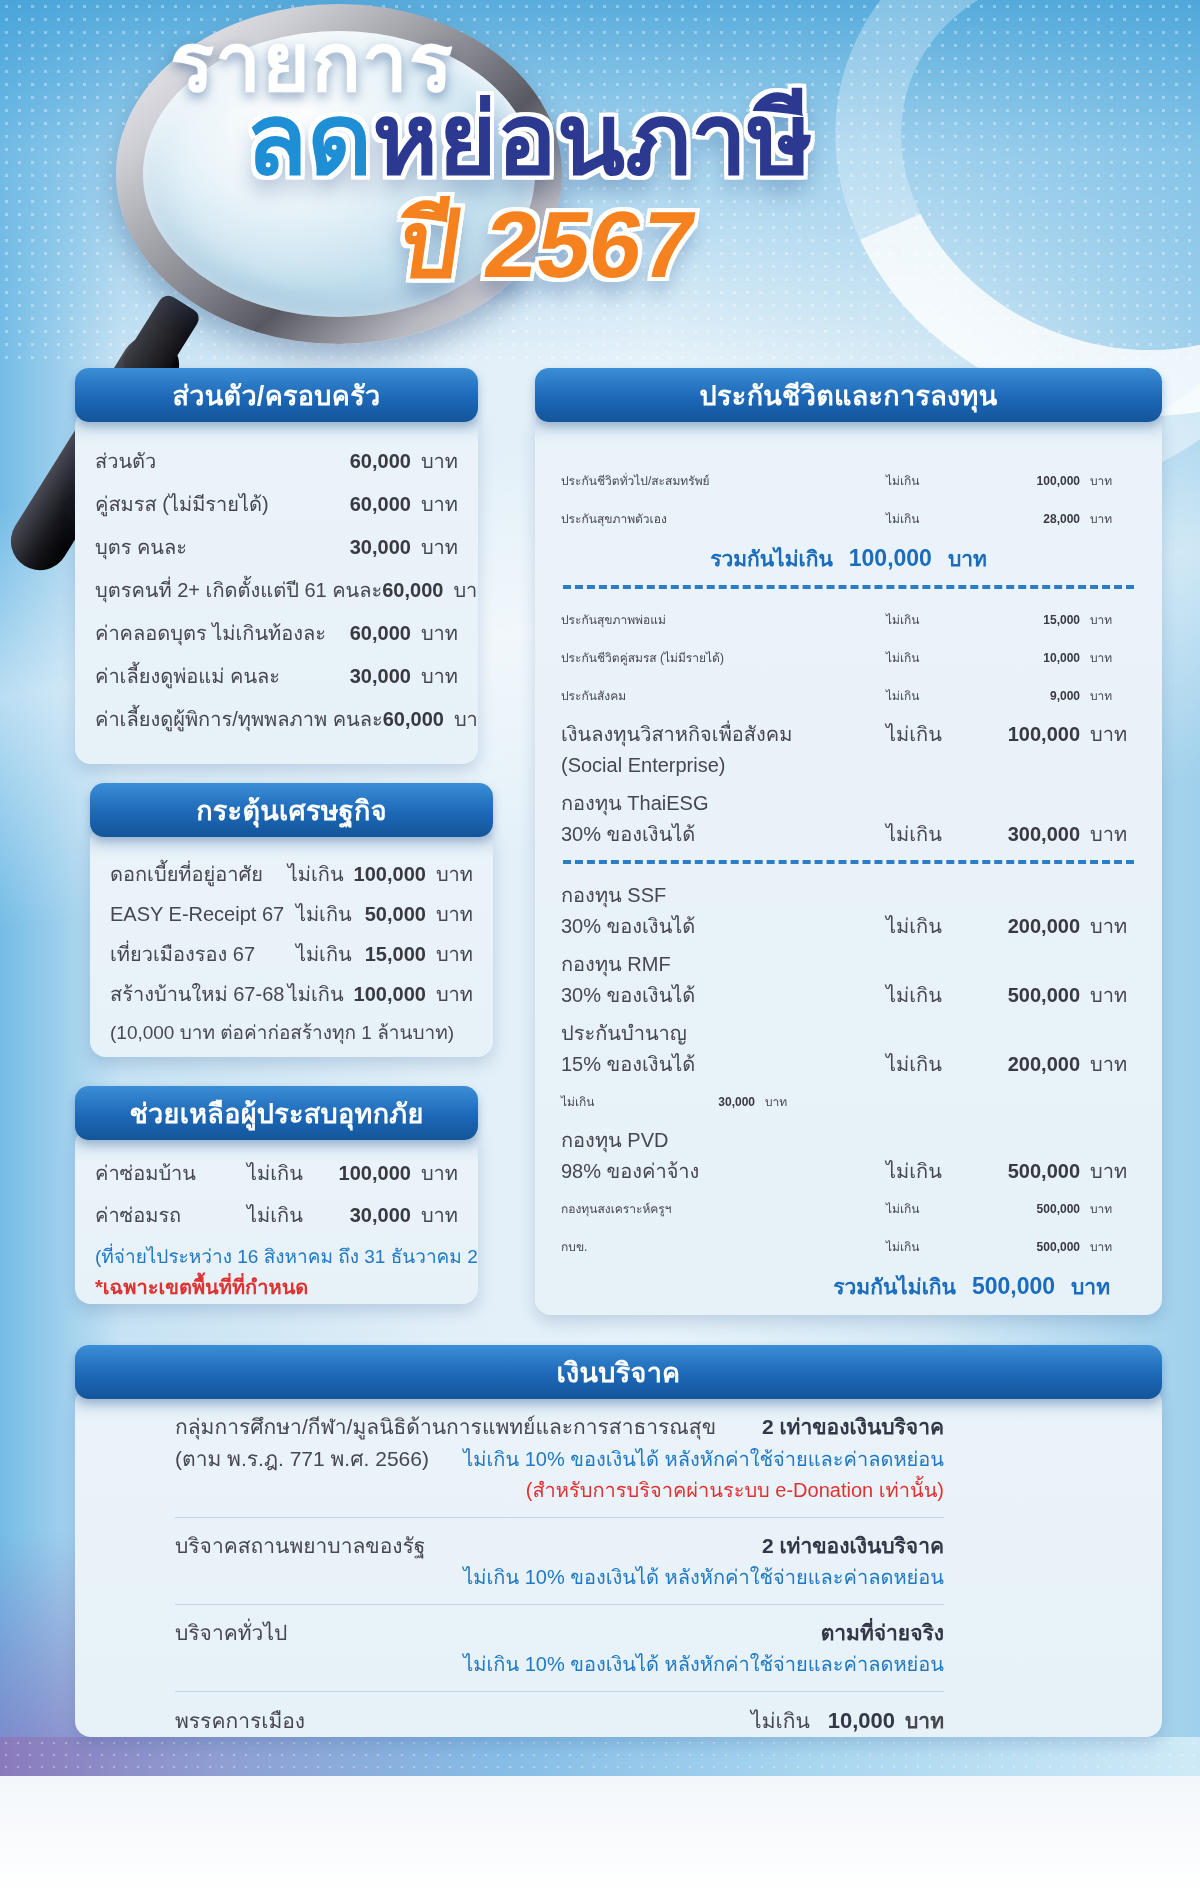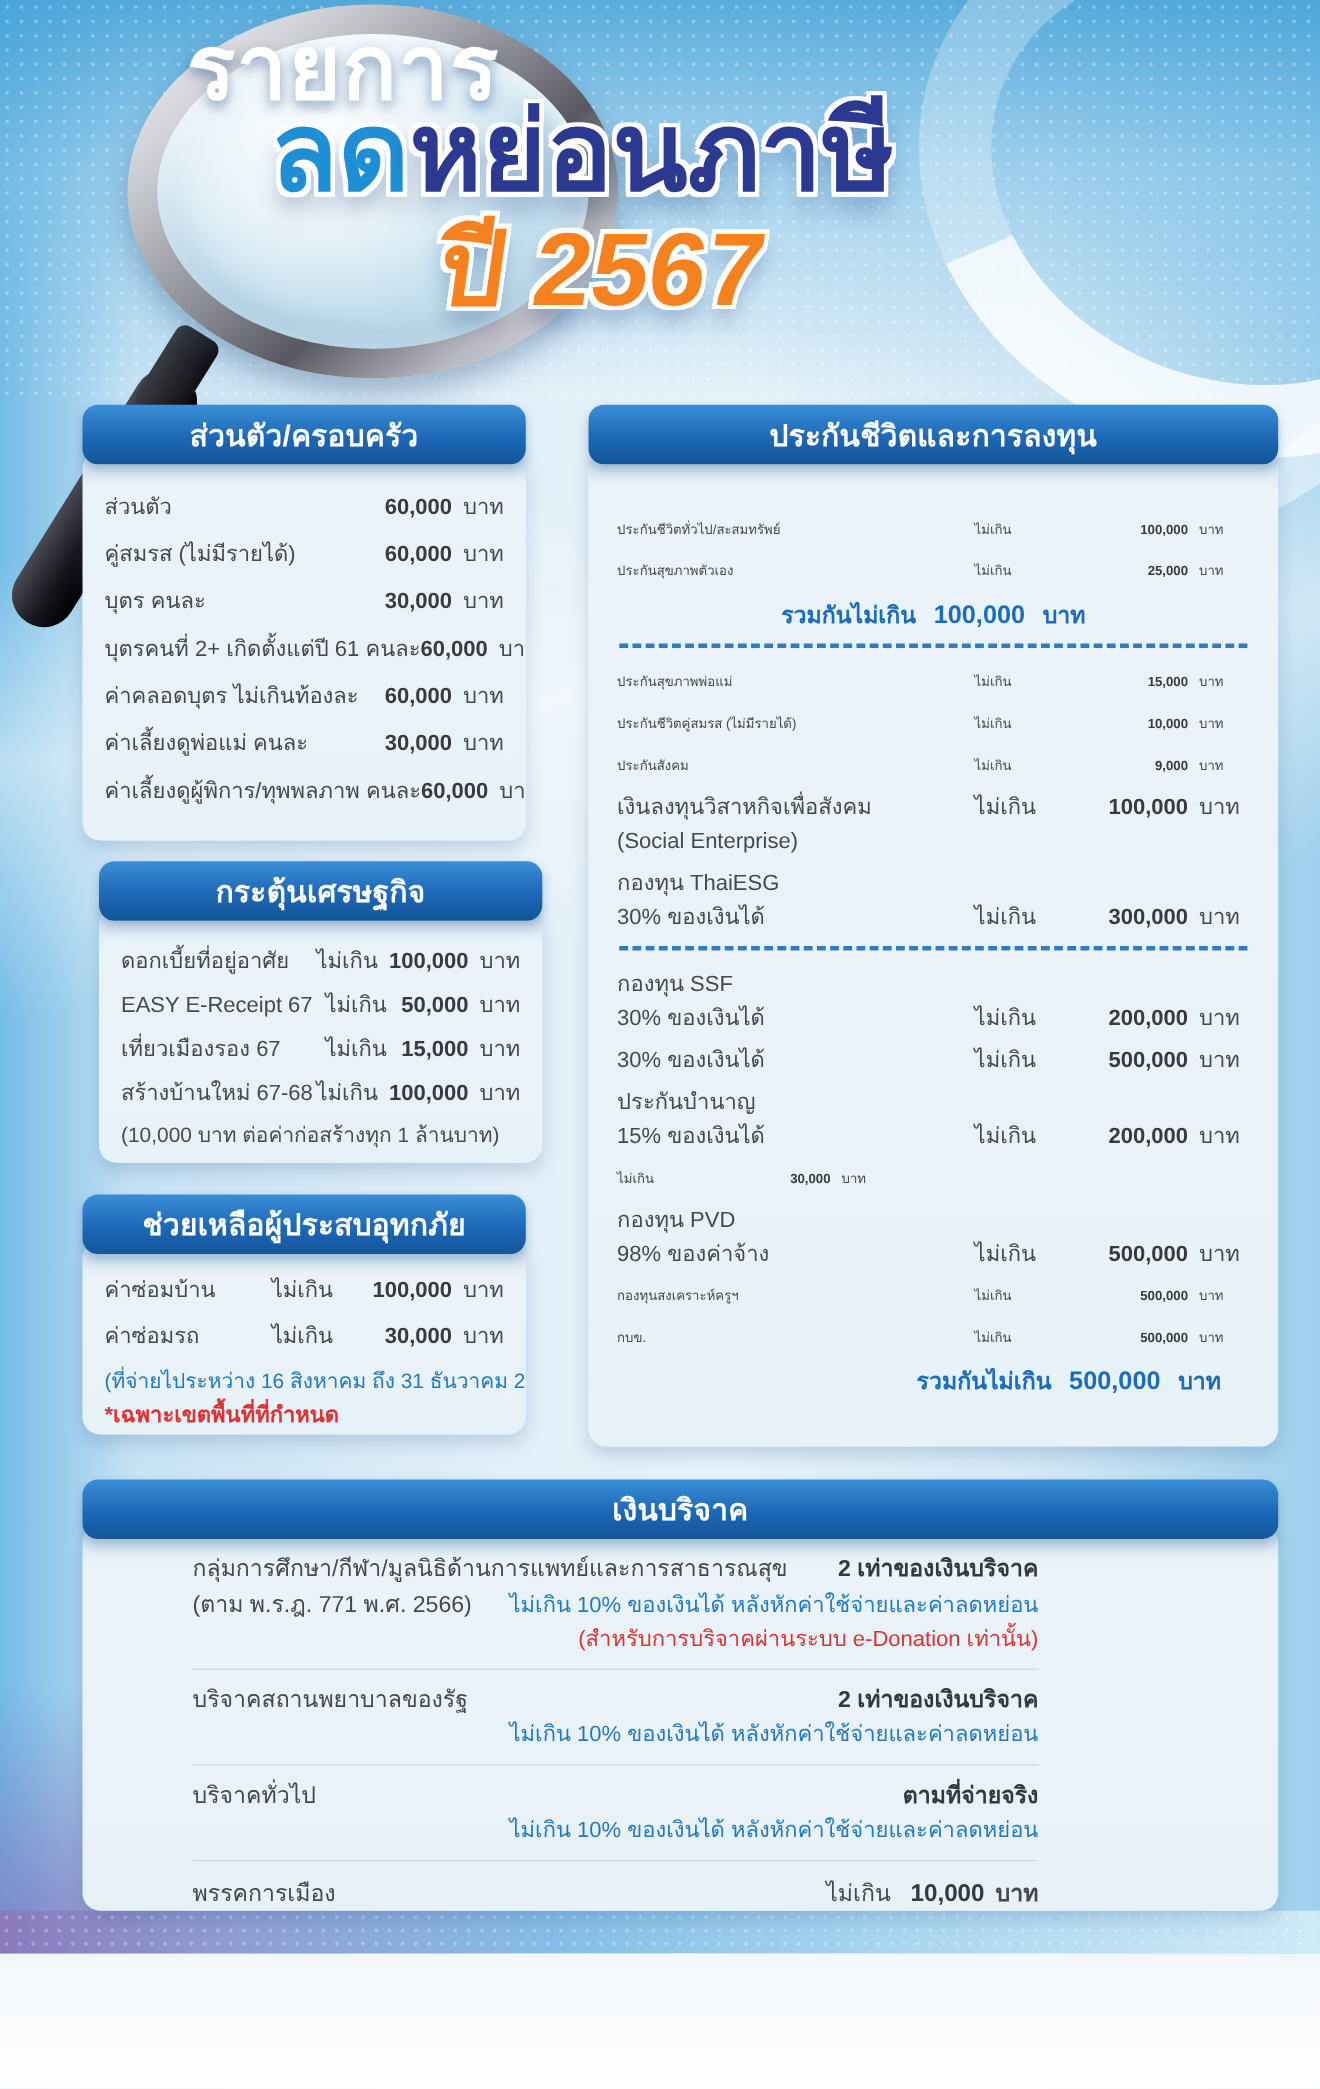--- a/index.html
+++ b/index.html
@@ -224,21 +224,21 @@
     <div class="sec-card" style="height:905px;">
       <div class="irow">
           <span class="lbl">ประกันชีวิตทั่วไป/สะสมทรัพย์</span>
           <span class="icol-cond">ไม่เกิน</span>
           <span class="icol-amt">100,000</span>
           <span class="icol-unit">บาท</span>
         </div>
       <div class="irow">
           <span class="lbl">ประกันสุขภาพตัวเอง</span>
           <span class="icol-cond">ไม่เกิน</span>
-          <span class="icol-amt">25,000</span>
+          <span class="icol-amt">28,000</span>
           <span class="icol-unit">บาท</span>
         </div>
       <div class="itotal">
           <span>รวมกันไม่เกิน</span>
           <span class="t-amt">100,000</span>
           <span>บาท</span>
         </div>
       <div class="dash"></div>
       <div class="irow">
           <span class="lbl">ประกันสุขภาพพ่อแม่</span>
@@ -286,20 +286,23 @@
             <span class="sub">กองทุน SSF</span>
           </div>
         <div class="iline">
             <span class="sub">30% ของเงินได้</span>
             <span class="icol-cond">ไม่เกิน</span>
             <span class="icol-amt">200,000</span>
             <span class="icol-unit">บาท</span>
           </div>
       </div>
       <div class="irow2">
+        <div class="iline">
+            <span class="sub">กองทุน RMF</span>
+          </div>
         <div class="iline">
             <span class="sub">30% ของเงินได้</span>
             <span class="icol-cond">ไม่เกิน</span>
             <span class="icol-amt">500,000</span>
             <span class="icol-unit">บาท</span>
           </div>
       </div>
       <div class="irow2">
         <div class="iline">
             <span class="sub">ประกันบำนาญ</span>

